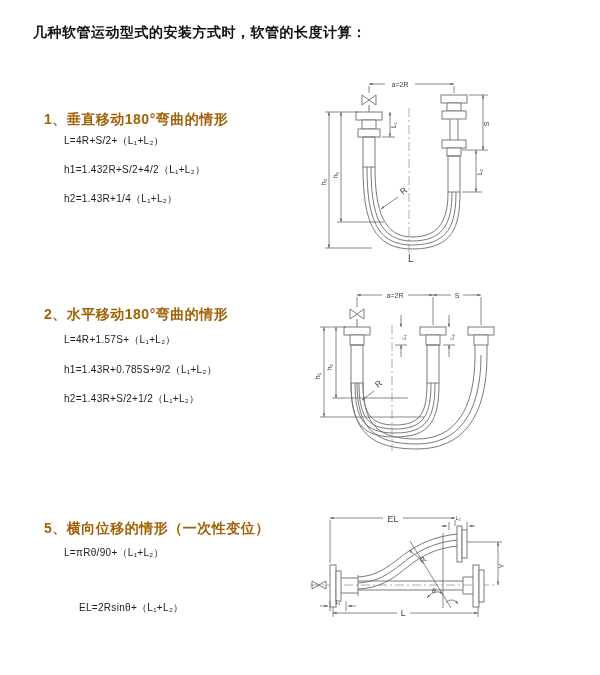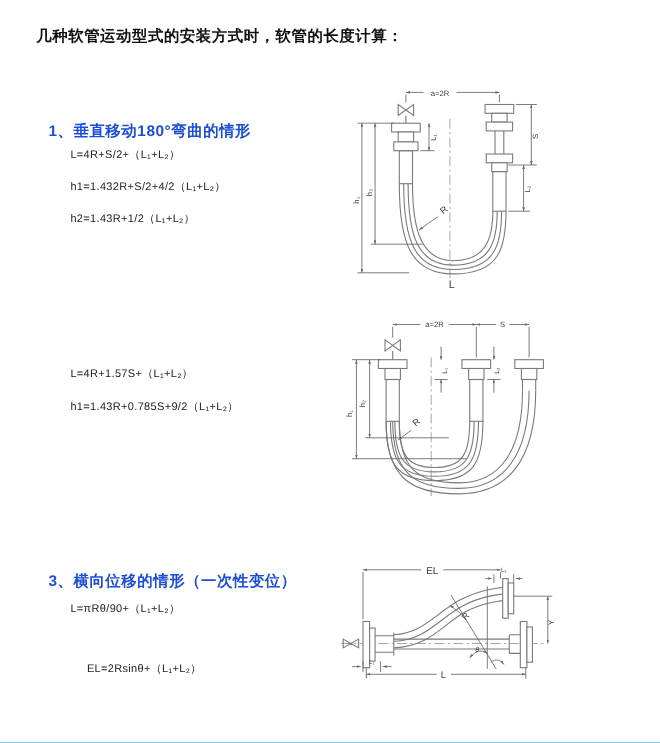--- a/index.html
+++ b/index.html
@@ -2,41 +2,41 @@
 <html><head>
 <meta charset="utf-8">
 <style>
   html,body{margin:0;padding:0;background:#e8e8e8;}
   #page{
     position:relative;width:600px;height:675px;background:#ffffff;
     font-family:"Liberation Sans",sans-serif;overflow:hidden;
     border-right:1px solid #c9c9c9;border-bottom:5px solid #0ea5e9;
   }
   .doc-title{position:absolute;left:33px;top:24px;font-size:14px;font-weight:bold;color:#111;letter-spacing:0.5px;}
-  .sec-title{position:absolute;font-size:14px;font-weight:bold;color:#1d4ed8;letter-spacing:0.5px;}
+  .sec-title{position:absolute;font-size:14px;font-weight:bold;color:#a16207;letter-spacing:0.5px;}
   .formula{position:absolute;font-size:10px;color:#1c1c1c;letter-spacing:0.3px;}
   svg{position:absolute;}
   svg text{font-family:"Liberation Sans",sans-serif;fill:#3c3c3c;}
   .draw{stroke:#7a7a7a;stroke-width:1;fill:none;}
   .drawf{stroke:#7a7a7a;stroke-width:1;fill:#ffffff;}
   .dims{stroke:#6a6a6a;stroke-width:0.8;fill:none;}
   .cl{stroke:#9a9a9a;stroke-width:0.8;stroke-dasharray:9 3 2 3;fill:none;}
   .bg{fill:#ffffff;stroke:none;}
 </style>
 </head>
 <body>
 
 <div id="page">
 
   <div class="doc-title">几种软管运动型式的安装方式时，软管的长度计算：</div>
 
   <div class="sec-title" style="left:44px;top:111px">1、垂直移动180°弯曲的情形</div>
   <div class="formula" style="left:64px;top:134px">L=4R+S/2+（L₁+L₂）</div>
   <div class="formula" style="left:64px;top:163px">h1=1.432R+S/2+4/2（L₁+L₂）</div>
-  <div class="formula" style="left:64px;top:192px">h2=1.43R+1/2（L₁+L₂）</div>
+  <div class="formula" style="left:64px;top:192px">h2=1.43R+1/4（L₁+L₂）</div>
 
   <svg style="left:312px;top:70px" width="285" height="195" viewBox="0 0 285 195">
     <defs>
       <marker id="m1" markerWidth="6" markerHeight="5" refX="4.5" refY="1.5" orient="auto-start-reverse">
         <path d="M0,0 L4.5,1.5 L0,3 Z" fill="#6a6a6a"></path>
       </marker>
       <pattern id="p1" patternUnits="userSpaceOnUse" width="3.5" height="3.5">
         <path d="M0,3.5 L3.5,0 M0,0 L3.5,3.5" stroke="#8a8a8a" stroke-width="0.45"></path>
       </pattern>
     </defs>
@@ -86,22 +86,24 @@
     <text x="88" y="17" font-size="7" text-anchor="middle">a=2R</text>
     <text x="14" y="112" font-size="7" text-anchor="middle" transform="rotate(-90 14 112)">h₁</text>
     <text x="26" y="105" font-size="7" text-anchor="middle" transform="rotate(-90 26 105)">h₂</text>
     <text x="84" y="55" font-size="6.5" text-anchor="middle" transform="rotate(-90 84 55)">L₁</text>
     <text x="177" y="54" font-size="7" text-anchor="middle" transform="rotate(-90 177 54)">S</text>
     <text x="170" y="102" font-size="6.5" text-anchor="middle" transform="rotate(-90 170 102)">L₂</text>
     <text x="91" y="125" font-size="8.5" transform="rotate(-40 91 125)">R</text>
     <text x="96" y="192" font-size="10">L</text>
   </svg>
 
+  <div class="sec-title" style="left:44px;top:306px">2、水平移动180°弯曲的情形</div>
   <div class="formula" style="left:64px;top:333px">L=4R+1.57S+（L₁+L₂）</div>
   <div class="formula" style="left:64px;top:363px">h1=1.43R+0.785S+9/2（L₁+L₂）</div>
+  <div class="formula" style="left:64px;top:392px">h2=1.43R+S/2+1/2（L₁+L₂）</div>
 
   <svg style="left:312px;top:283px" width="285" height="175" viewBox="0 0 285 175">
     <defs>
       <marker id="m2" markerWidth="6" markerHeight="5" refX="4.5" refY="1.5" orient="auto-start-reverse">
         <path d="M0,0 L4.5,1.5 L0,3 Z" fill="#6a6a6a"></path>
       </marker>
       <pattern id="p2" patternUnits="userSpaceOnUse" width="3.5" height="3.5">
         <path d="M0,3.5 L3.5,0 M0,0 L3.5,3.5" stroke="#8a8a8a" stroke-width="0.45"></path>
       </pattern>
     </defs>
@@ -154,21 +156,21 @@
     <text x="83" y="14.5" font-size="7" text-anchor="middle">a=2R</text>
     <rect class="bg" x="139" y="8" width="12" height="8"></rect>
     <text x="145" y="14.5" font-size="7" text-anchor="middle">S</text>
     <text x="8" y="93" font-size="7" text-anchor="middle" transform="rotate(-90 8 93)">h₁</text>
     <text x="20" y="84" font-size="7" text-anchor="middle" transform="rotate(-90 20 84)">h₂</text>
     <text x="94" y="54" font-size="6" text-anchor="middle" transform="rotate(-90 94 54)">L₁</text>
     <text x="142" y="54" font-size="6" text-anchor="middle" transform="rotate(-90 142 54)">L₂</text>
     <text x="66" y="105" font-size="8.5" transform="rotate(-40 66 105)">R</text>
   </svg>
 
-  <div class="sec-title" style="left:44px;top:520px">3、横向位移的情形（一次性变位）</div>
+  <div class="sec-title" style="left:44px;top:520px">5、横向位移的情形（一次性变位）</div>
   <div class="formula" style="left:64px;top:546px">L=πRθ/90+（L₁+L₂）</div>
   <div class="formula" style="left:79px;top:601px">EL=2Rsinθ+（L₁+L₂）</div>
 
   <svg style="left:300px;top:505px" width="300" height="140" viewBox="0 0 300 140">
     <defs>
       <marker id="m3" markerWidth="6" markerHeight="5" refX="4.5" refY="1.5" orient="auto-start-reverse">
         <path d="M0,0 L4.5,1.5 L0,3 Z" fill="#6a6a6a"></path>
       </marker>
     </defs>
 

